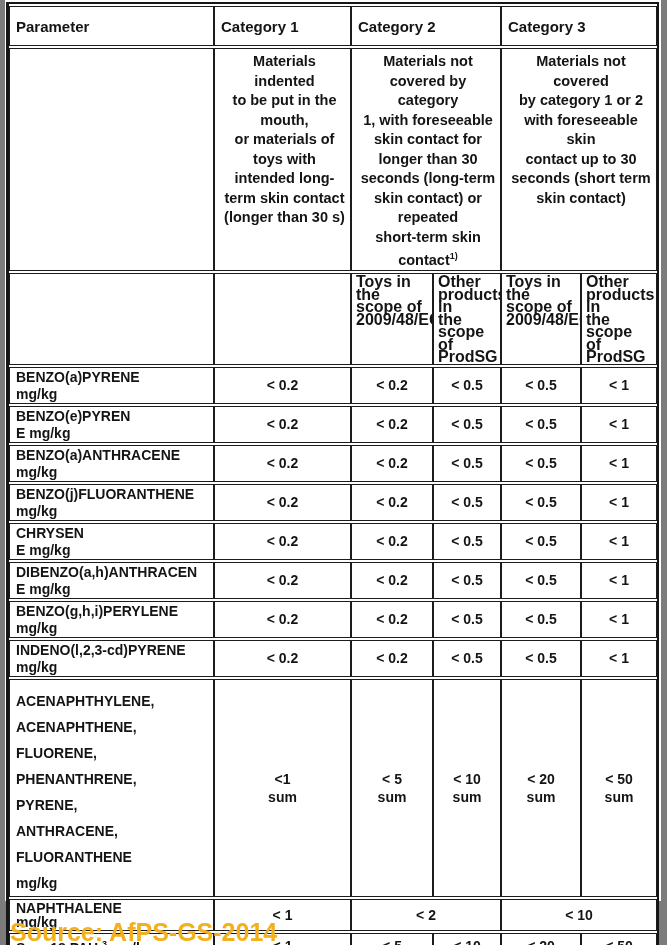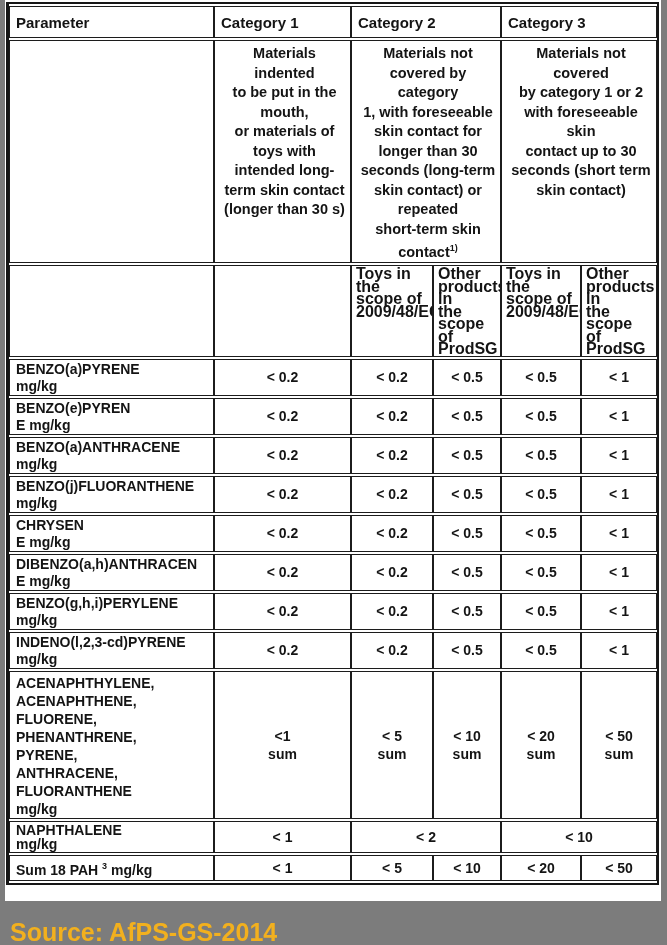--- a/index.html
+++ b/index.html
@@ -24,31 +24,31 @@
   td {
     border:1.5px solid #1c1c1c;
     box-sizing:border-box;
     color:#141414;
     font-weight:bold;
     overflow:hidden;
     padding:0;
   }
   .preline { white-space:pre-line; }
   
-  .r-head td { height:32px; font-size:15px; vertical-align:middle; padding-left:6px; text-align:left; }
+  .r-head td { height:40px; font-size:15px; vertical-align:middle; padding-left:6px; text-align:left; }
   
   .r-desc td { height:197px; font-size:14.5px; line-height:19.5px; vertical-align:top; padding:3px 2px 0 6px; text-align:center; }
   
   .r-sub td { height:53px; font-size:16px; line-height:12.5px; vertical-align:top; padding:2px 1px 0 4px; text-align:left; }
   
   .r-data td { height:37px; }
   .pname { font-size:14px; line-height:17px; vertical-align:top; text-align:left; padding:1px 0 0 6px; }
   .val { text-align:center; vertical-align:middle; font-size:14px; }
   .r-sum td { height:147px; }
-  .r-sum .pname { line-height:18px; padding-top:2px; }
+  .r-sum .pname { line-height:26px; padding-top:8px; }
   .r-sum .val { line-height:18px; }
   .r-naph td { height:32px; }
   .r-naph .pname { line-height:14.5px; }
   .r-s18 td { height:26px; }
   .r-s18 .pname { vertical-align:middle; padding-top:0; line-height:15px; }
   sup { font-size:9px; font-weight:bold; }
   .footer-text {
     position:absolute; left:10px; top:918px;
     font-size:25px; font-weight:bold;
     color:#F2B01E;

